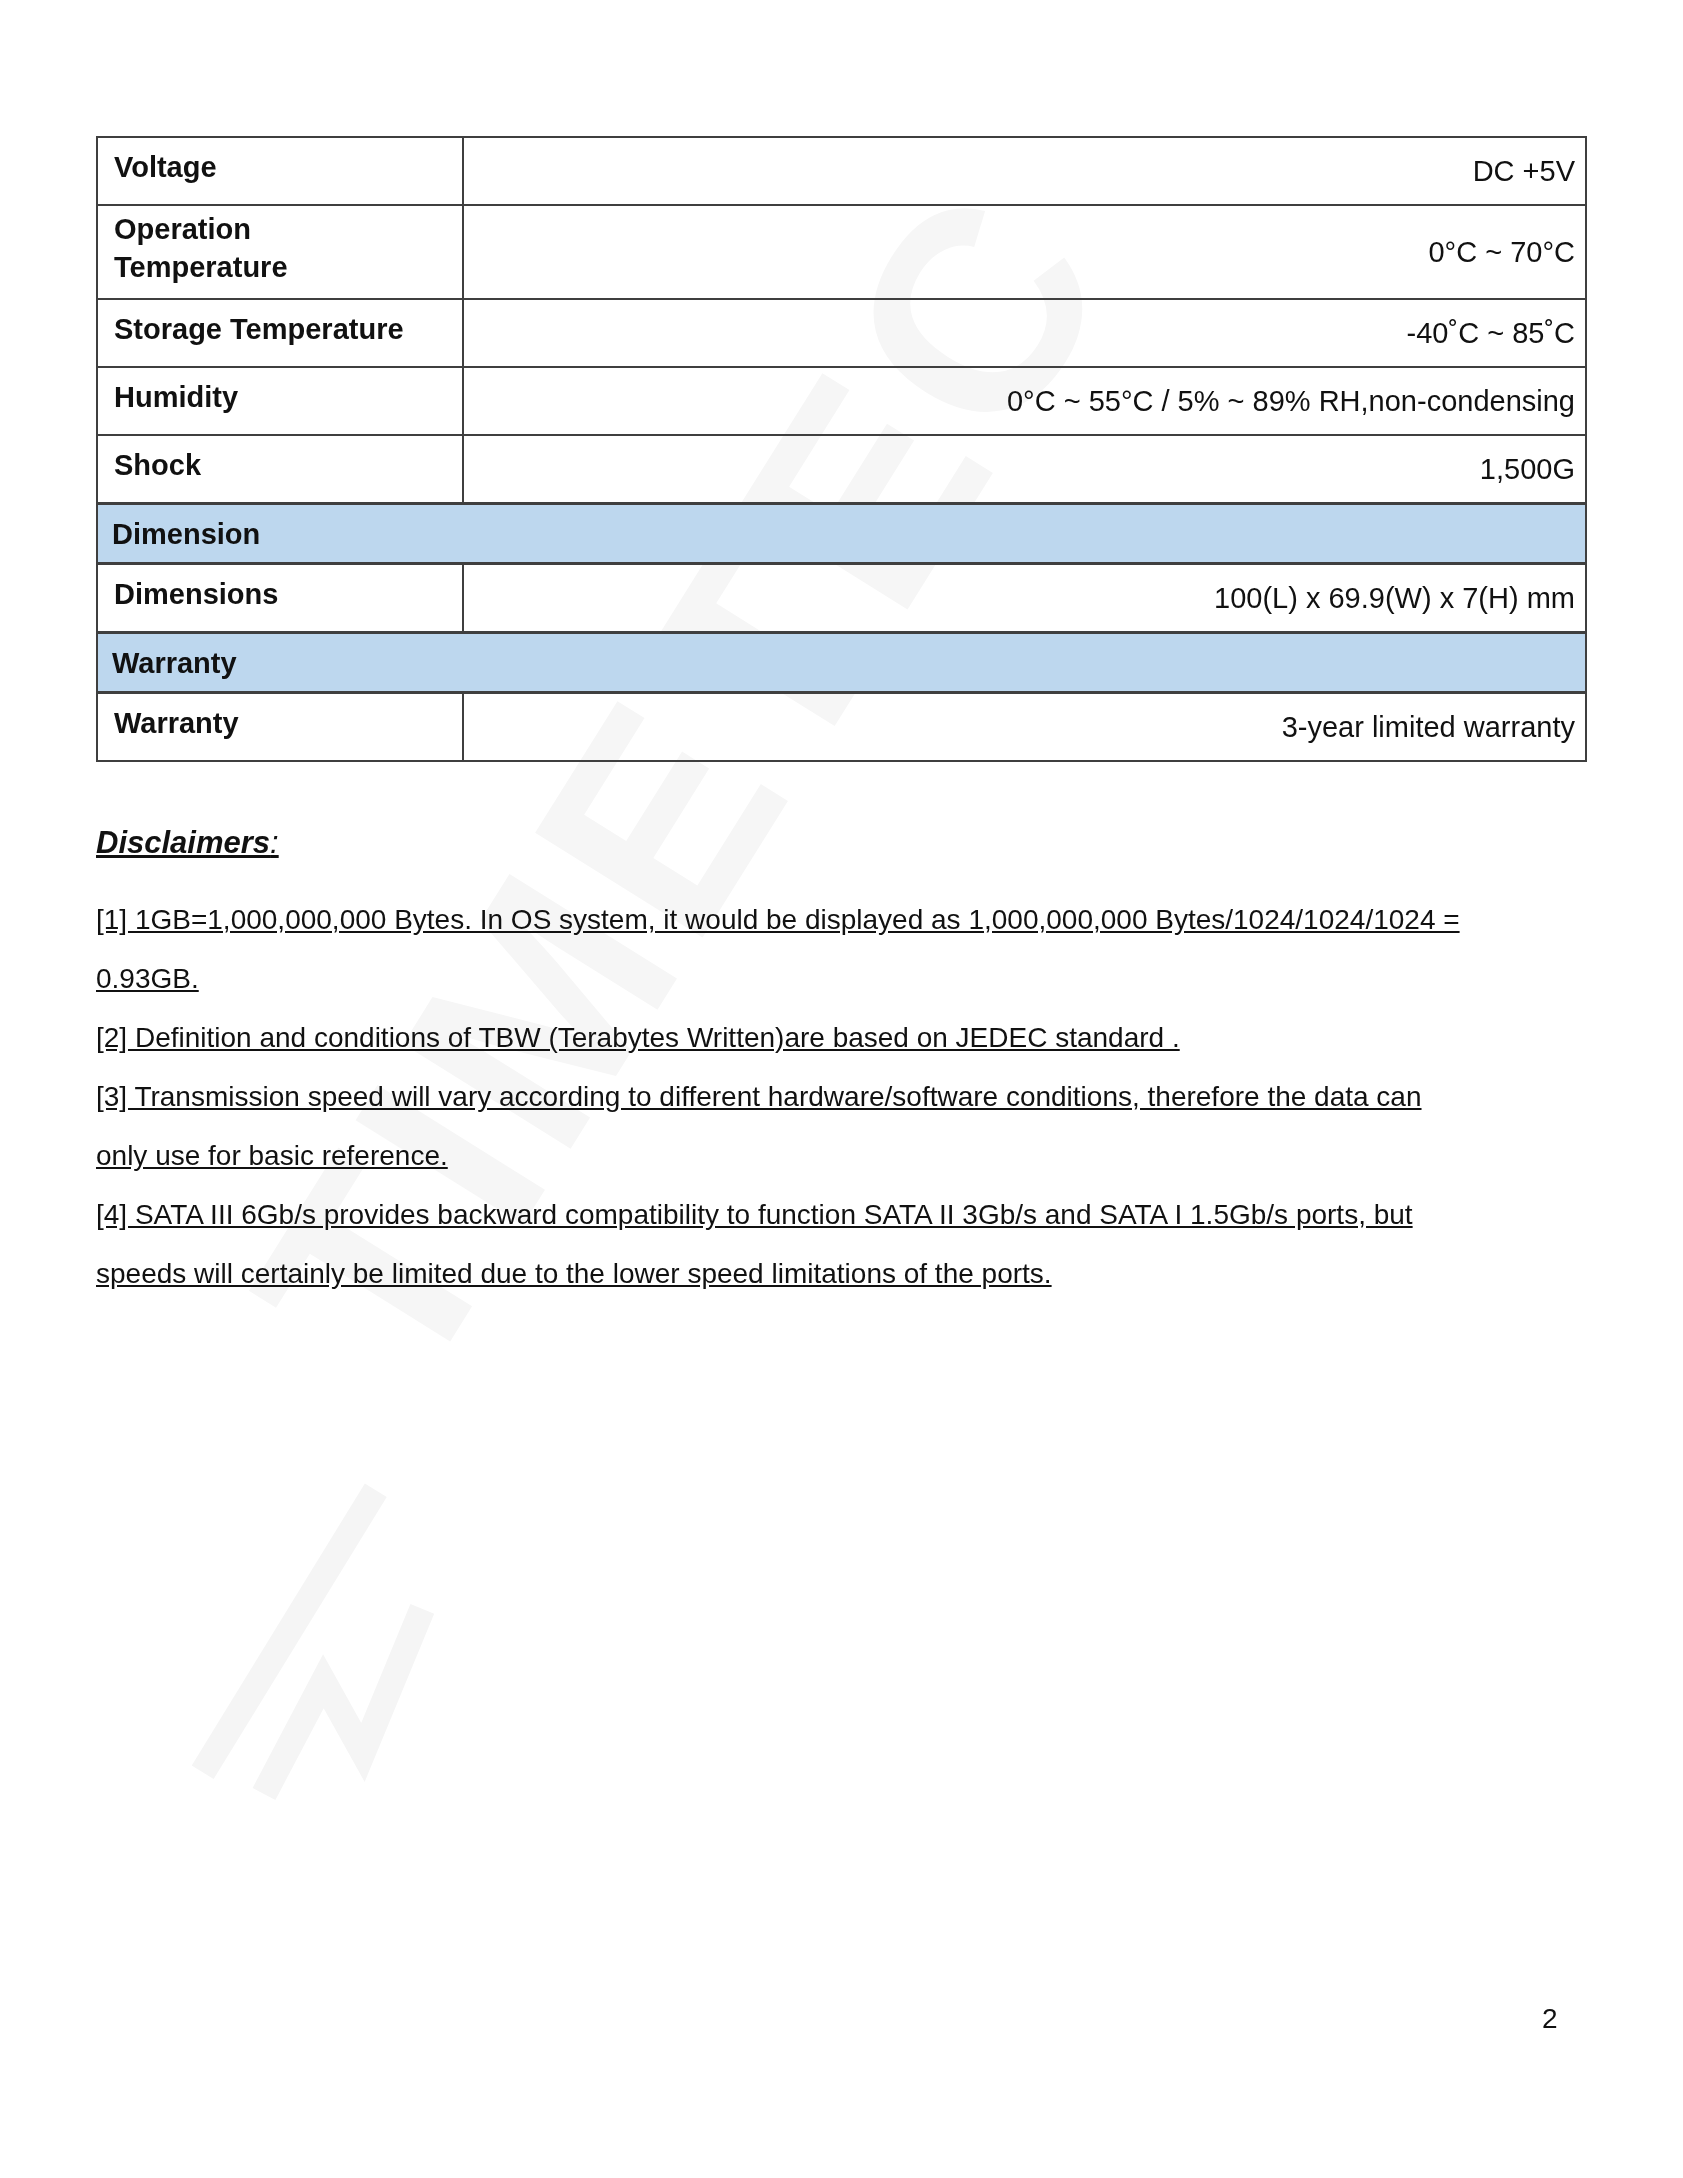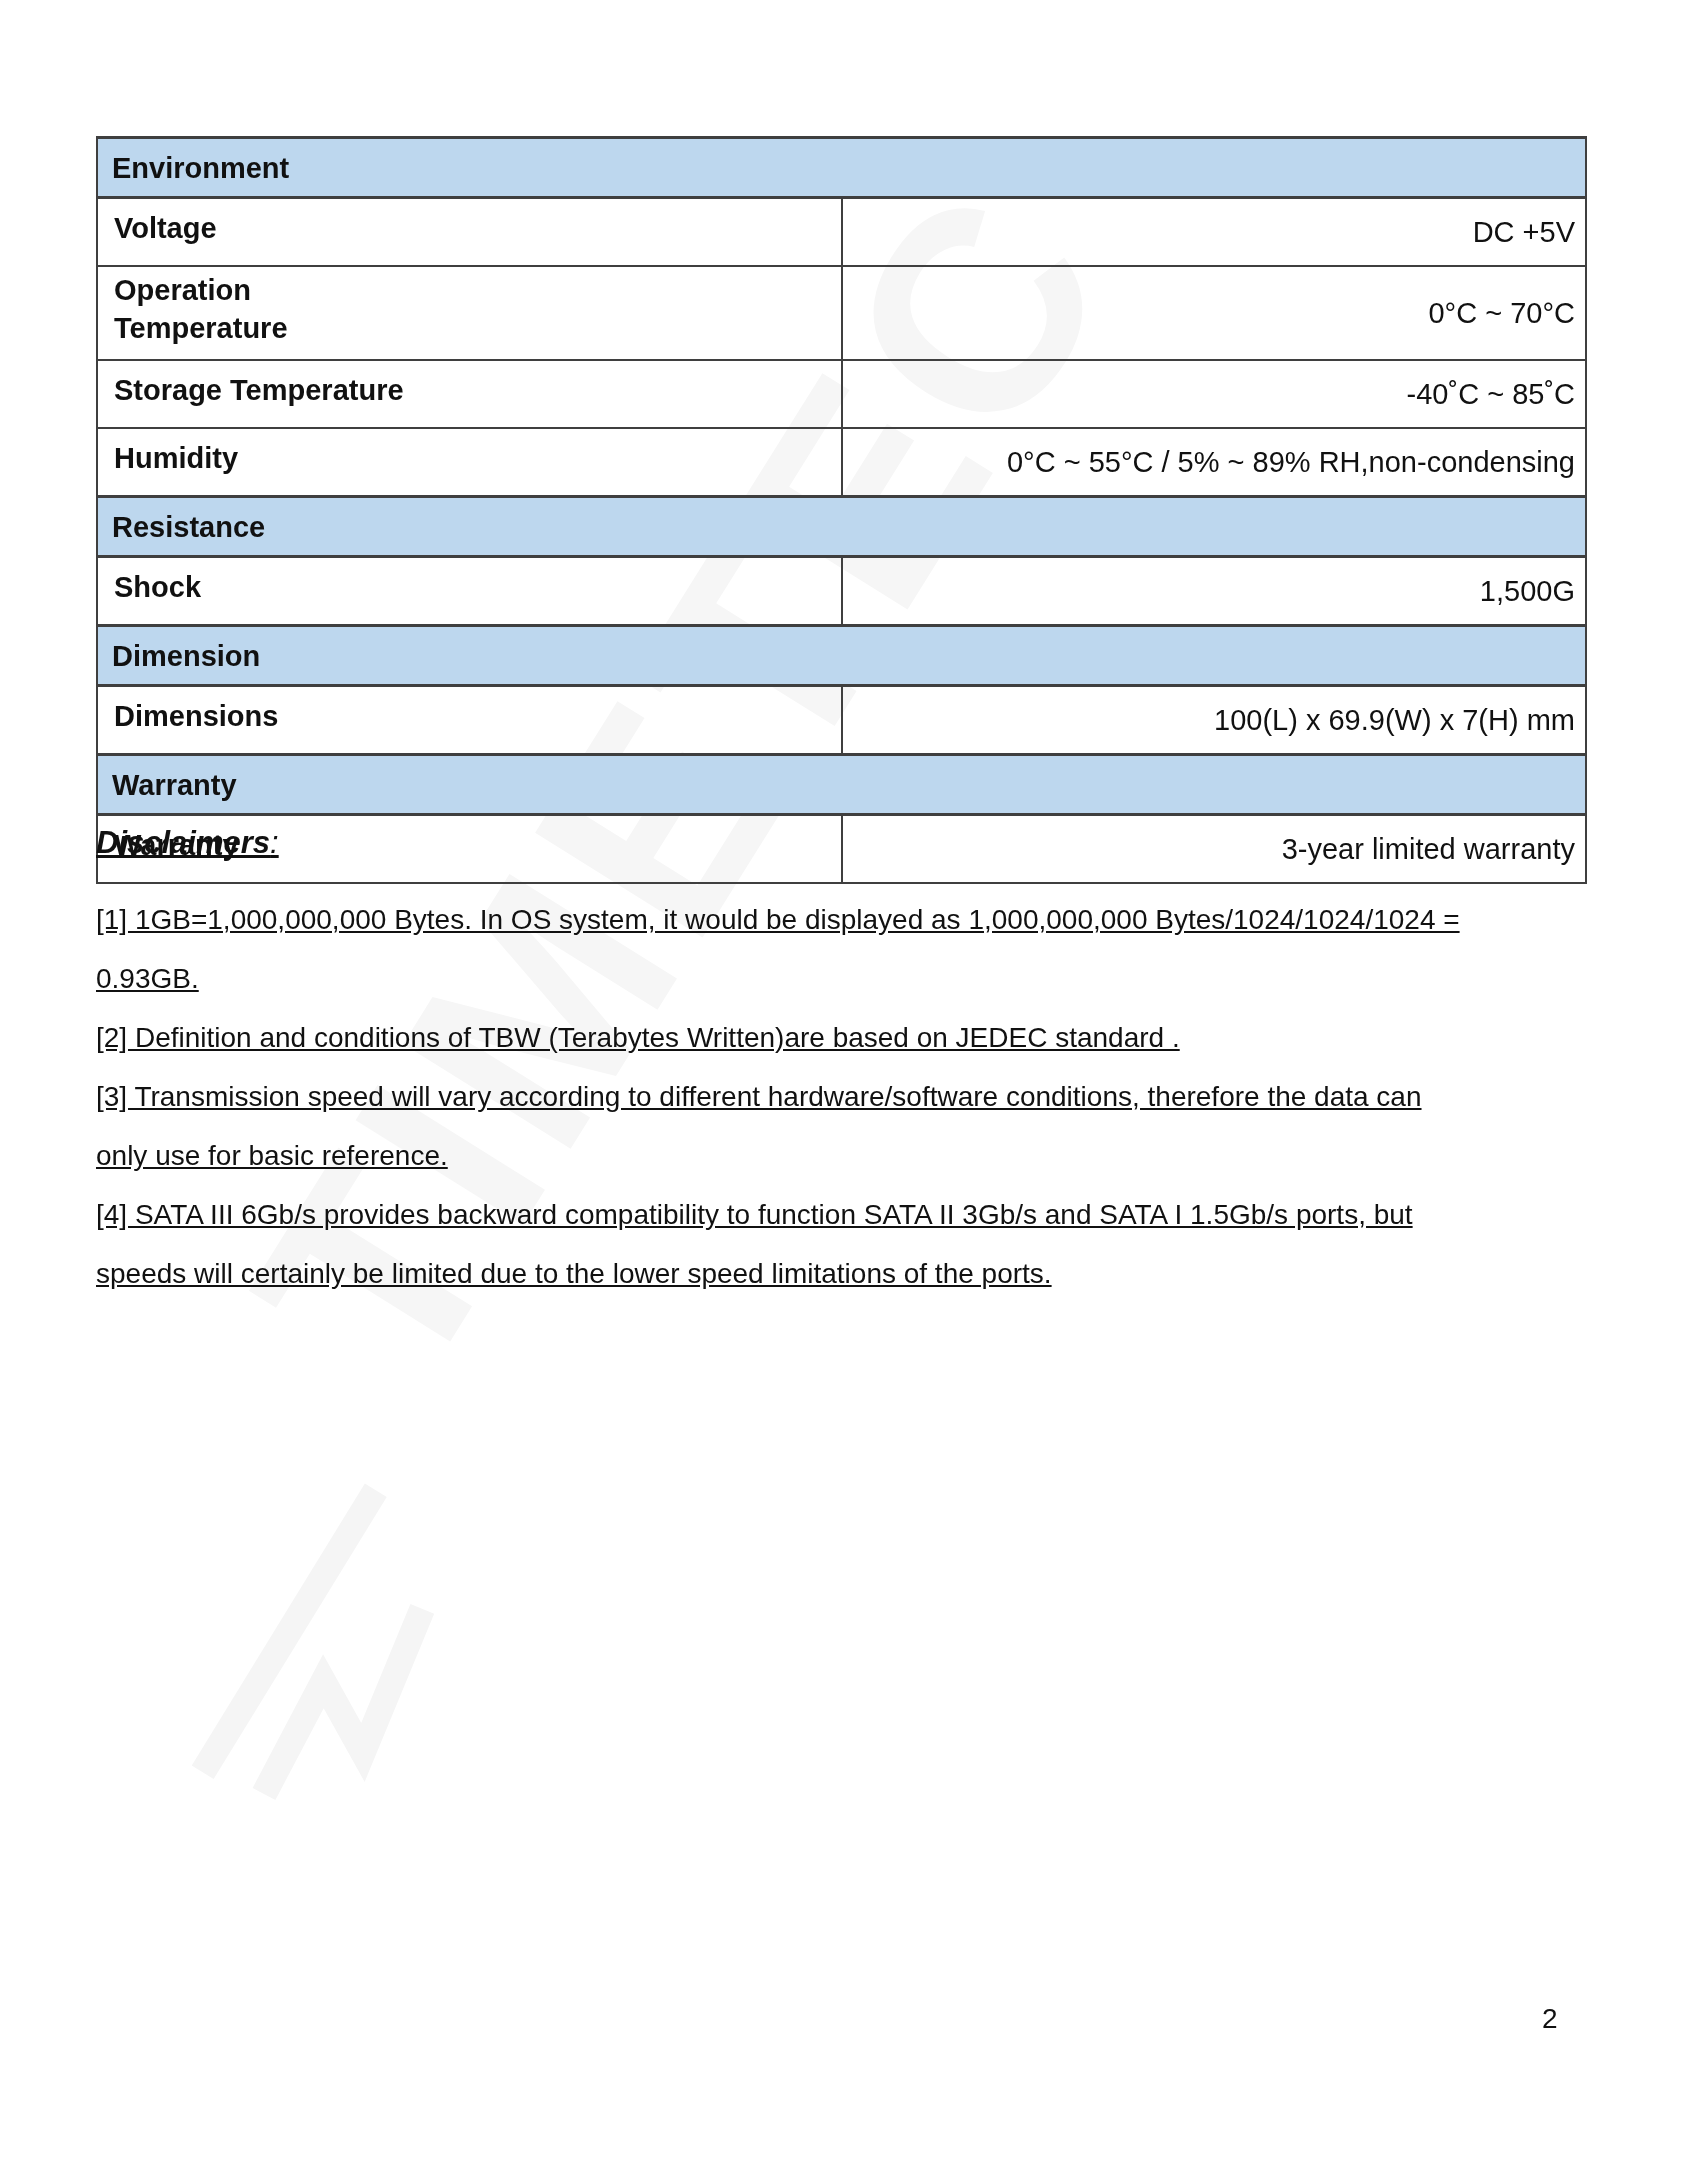--- a/index.html
+++ b/index.html
@@ -87,42 +87,36 @@
 
   <div class="watermark-text">TIMETEC</div>
 
   <svg class="watermark-logo" width="277" height="396" viewBox="0 0 280 400" fill="none">
     <path d="M 30 370 L 205 85" stroke="#f5f5f5" stroke-width="26"></path>
     <path d="M 92 392 L 152 278 L 192 350 L 252 205" stroke="#f5f5f5" stroke-width="26" fill="none"></path>
   </svg>
 
   <table class="spec-table">
     <tbody id="spec-tbody">
-        <tr class="section-row">
-          <td colspan="2">Environment</td>
-        </tr>
         <tr class="data-row">
           <td class="label-cell">Voltage</td>
           <td class="value-cell">DC +5V</td>
         </tr>
         <tr class="data-row">
           <td class="label-cell">Operation
 Temperature</td>
           <td class="value-cell">0°C ~ 70°C</td>
         </tr>
         <tr class="data-row">
           <td class="label-cell">Storage Temperature</td>
           <td class="value-cell">-40˚C ~ 85˚C</td>
         </tr>
         <tr class="data-row">
           <td class="label-cell">Humidity</td>
           <td class="value-cell">0°C ~ 55°C / 5% ~ 89% RH,non-condensing</td>
-        </tr>
-        <tr class="section-row">
-          <td colspan="2">Resistance</td>
         </tr>
         <tr class="data-row">
           <td class="label-cell">Shock</td>
           <td class="value-cell">1,500G</td>
         </tr>
         <tr class="section-row">
           <td colspan="2">Dimension</td>
         </tr>
         <tr class="data-row">
           <td class="label-cell">Dimensions</td>

